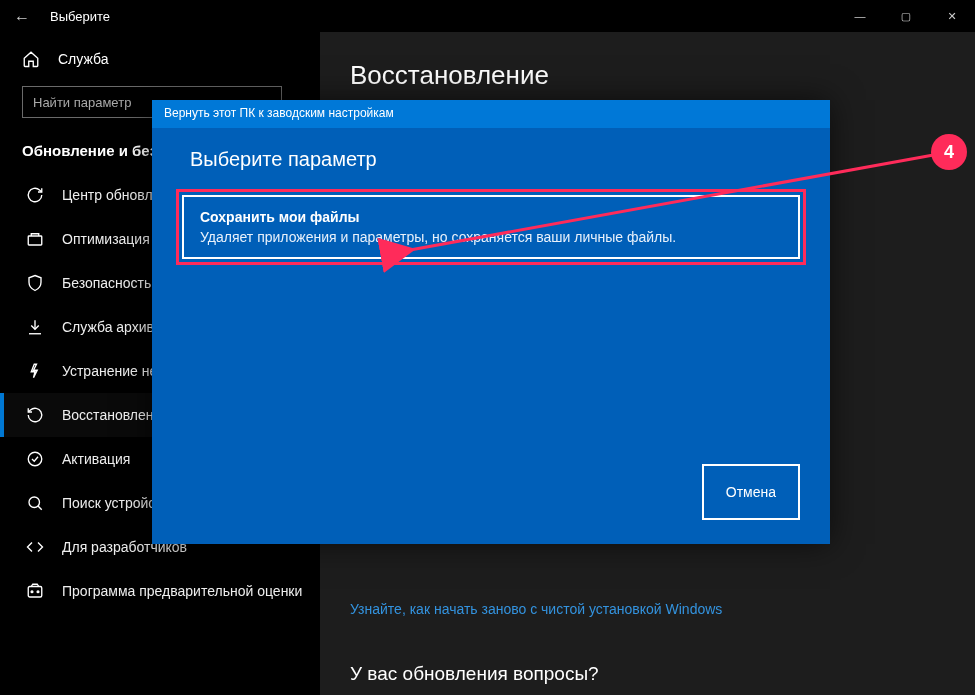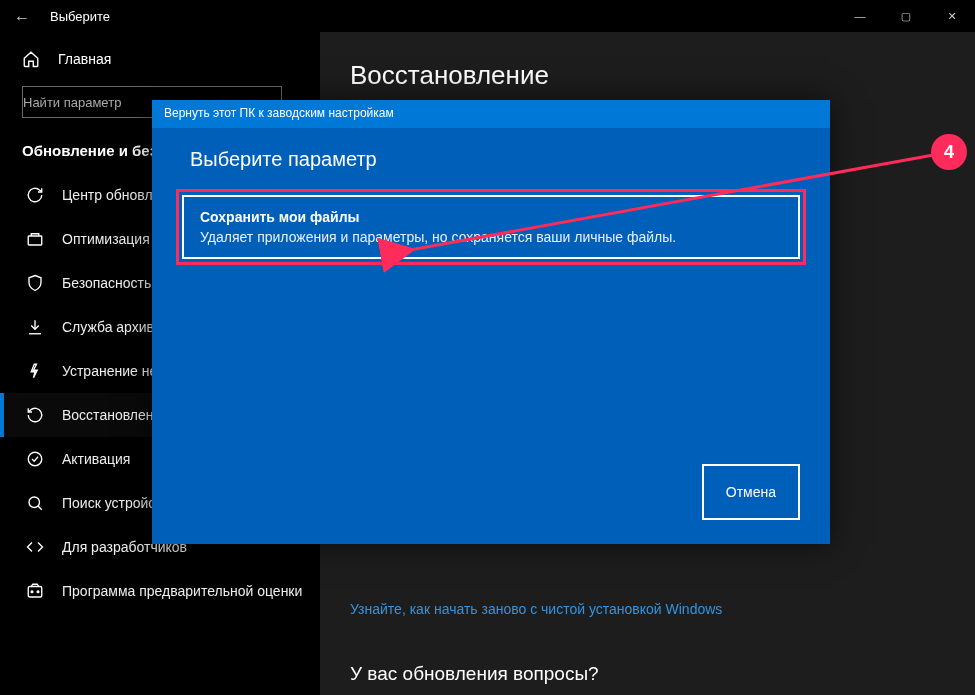--- a/index.html
+++ b/index.html
@@ -8,21 +8,21 @@
   .titlebar .back { width: 24px; text-align: center; font-size: 16px; color: #ccc; cursor: pointer; }
   .titlebar .title { margin-left: 16px; font-size: 13px; color: #fff; }
   .titlebar .win-controls { margin-left: auto; display: flex; }
   .titlebar .wc { width: 46px; height: 32px; display: flex; align-items: center; justify-content: center; color: #ccc; font-size: 11px; cursor: pointer; }
   .content { display: flex; height: calc(100% - 32px); }
   .sidebar { width: 320px; background: #000; padding-top: 10px; }
   .home-row { display: flex; align-items: center; padding: 8px 18px 14px 22px; gap: 18px; }
   .home-row .icon { width: 18px; height: 18px; }
   .home-label { font-size: 14px; }
   .search-wrap { margin: 4px 18px 18px 22px; }
-  .search-input { width: 260px; height: 32px; background: #000; border: 1px solid #6a6a6a; color: #fff; padding: 0 0; font-size: 13px; outline: none; }
+  .search-input { width: 260px; height: 32px; background: #000; border: 1px solid #6a6a6a; color: #fff; padding: 0 10px; font-size: 13px; outline: none; }
   .search-input::placeholder { color: #aaa; }
   .section-head { padding: 6px 22px 14px 22px; font-size: 15px; font-weight: 600; }
   .nav-item { display: flex; align-items: center; gap: 18px; padding: 12px 18px 12px 22px; font-size: 14px; color: #eee; cursor: pointer; border-left: 4px solid transparent; min-height: 44px; }
   .nav-item.active { border-left-color: #0078d4; background: rgba(255,255,255,0.04); }
   .nav-item .nav-icon { width: 18px; height: 18px; flex-shrink: 0; display: flex; align-items: center; justify-content: center; }
   .nav-item .nav-text { flex: 1; white-space: nowrap; overflow: hidden; }
   .main { flex: 1; background: #1d1d1d; padding: 28px 30px; }
   .page-title { font-size: 26px; font-weight: 300; margin-bottom: 20px; }
   .link-text { color: #3393df; font-size: 14px; margin-top: 510px; cursor: pointer; }
   .questions { font-size: 19px; font-weight: 400; margin-top: 46px; }
@@ -56,21 +56,21 @@
 
 <div class="content">
 
   <div class="sidebar">
     <div class="home-row">
       <span class="icon">
         <svg viewBox="0 0 24 24" width="18" height="18" fill="none" stroke="#fff" stroke-width="1.8">
             <path d="M3 11l9-8 9 8v10a1 1 0 0 1-1 1h-5v-7h-6v7H4a1 1 0 0 1-1-1z"></path>
           </svg>
       </span>
-      <span class="home-label">Главная</span>
+      <span class="home-label">Служба</span>
     </div>
     <div class="search-wrap">
       <input class="search-input" placeholder="Найти параметр" style="">
     </div>
     <div class="section-head">Обновление и безопасность</div>
 
     <div class="nav-item">
       <span class="nav-icon">
         <svg viewBox="0 0 24 24" width="18" height="18" fill="none" stroke="#fff" stroke-width="1.8">
             <path d="M21 12a9 9 0 1 1-3-6.7L21 8"></path>

